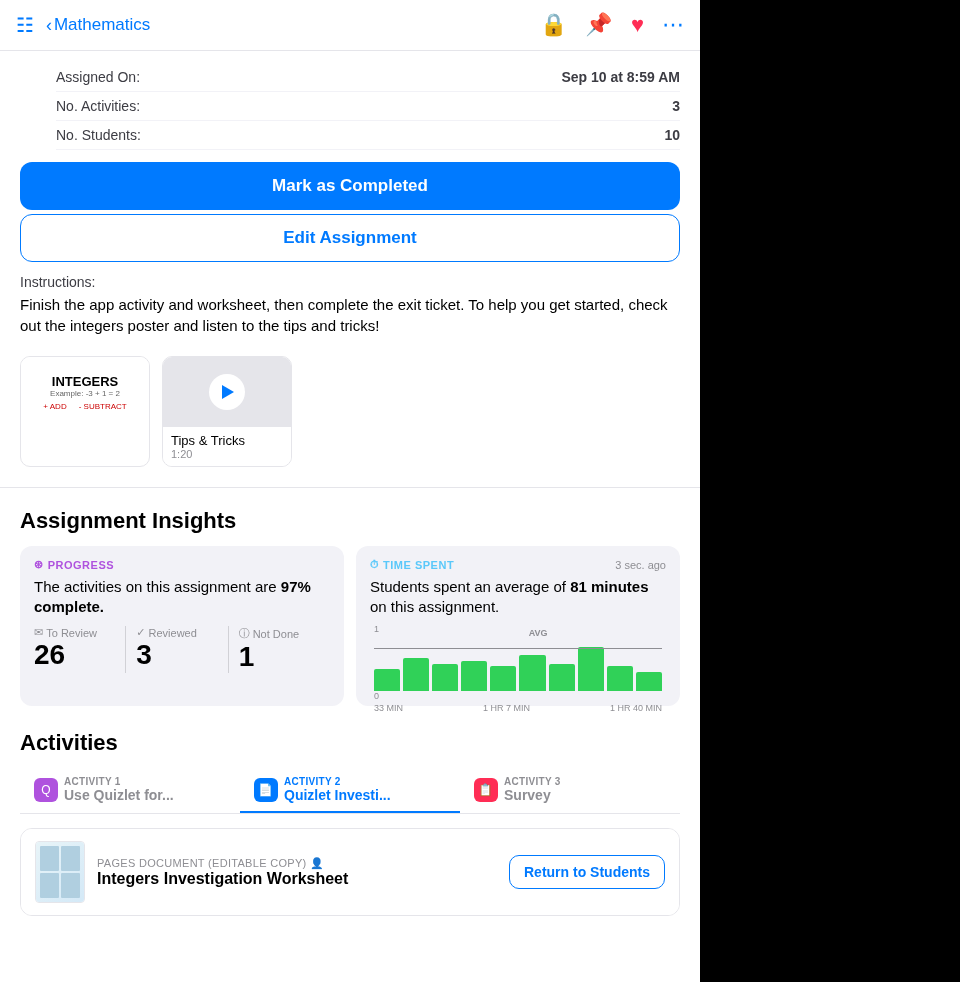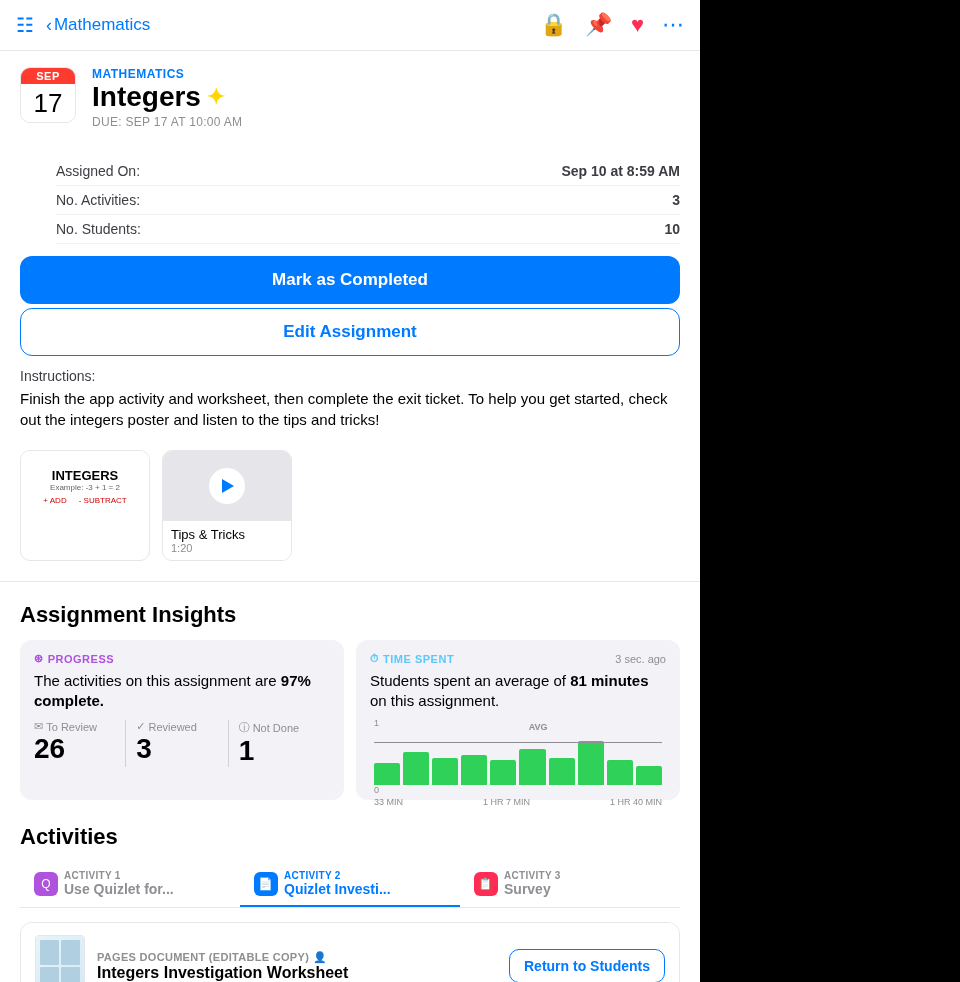--- a/index.html
+++ b/index.html
@@ -426,21 +426,21 @@
       padding: 4px;
     }
     .doc-thumb-cell {
       background: #b0cfe0;
       border-radius: 1px;
     }
     .doc-info { flex: 1; }
     .doc-type {
       font-size: 11px;
       color: #8E8E93;
-      font-weight: 700;
+      font-weight: 400;
       text-transform: uppercase;
       letter-spacing: 0.3px;
       display: flex;
       align-items: center;
       gap: 4px;
     }
     .doc-name { font-size: 16px; font-weight: 600; color: #000; }
     .btn-return {
       background: #fff;
       color: #007AFF;
@@ -465,34 +465,20 @@
       <span>Mathematics</span>
     </div>
     <div class="nav-icons">
       <span class="nav-icon">🔒</span>
       <span class="nav-icon">📌</span>
       <span class="nav-icon heart">♥</span>
       <span class="nav-icon">⋯</span>
     </div>
   </div>
 
-  <div class="assignment-header">
-    <div class="calendar-badge">
-      <div class="cal-month">SEP</div>
-      <div class="cal-day">17</div>
-    </div>
-    <div class="assignment-title-block">
-      <div class="subject-label">MATHEMATICS</div>
-      <div class="assignment-name">
-        <span>Integers</span>
-        <span class="sparkle">✦</span>
-      </div>
-      <div class="due-label">DUE: SEP 17 AT 10:00 AM</div>
-    </div>
-  </div>
 
   <div class="right-info">
     <div class="info-row">
       <span>Assigned On:</span>
       <span class="val">Sep 10 at 8:59 AM</span>
     </div>
     <div class="info-row">
       <span>No. Activities:</span>
       <span class="val">3</span>
     </div>

